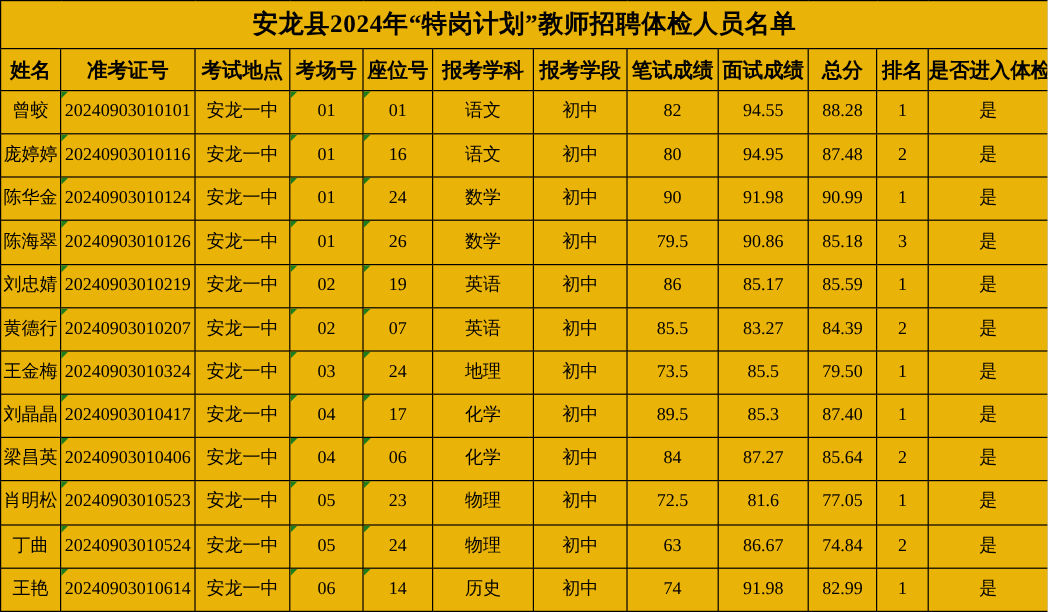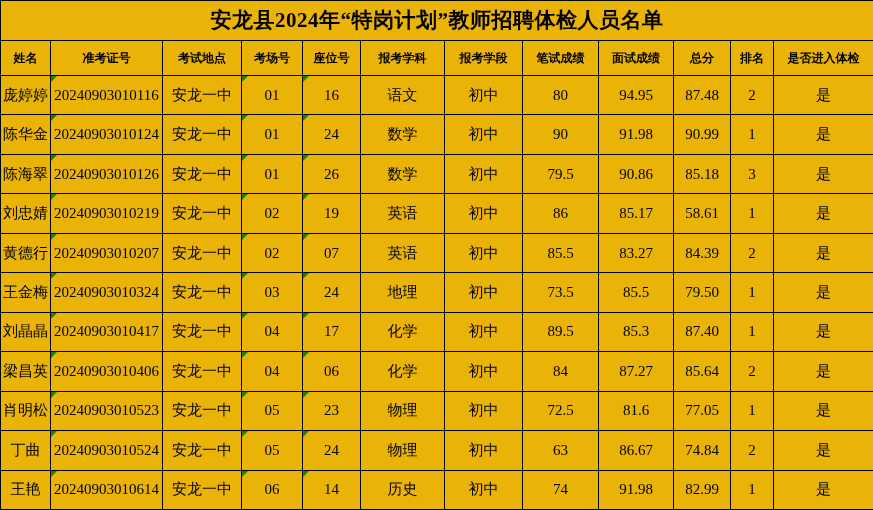--- a/index.html
+++ b/index.html
@@ -13,21 +13,21 @@
   }
   td{
     border:1px solid #000;text-align:center;vertical-align:middle;
     padding:0;position:relative;overflow:hidden;white-space:nowrap;
     font-size:15px;line-height:1;
   }
   .title-row td{
     font-size:21px;font-weight:bold;height:39px;letter-spacing:0.5px;
   }
   .header-row td{
-    font-weight:bold;height:34px;font-size:12px;margin-top:32px;
+    font-weight:bold;height:34px;font-size:17px;margin-top:32px;
   }
   tbody tr{height:29px;}
   .tri{
     position:absolute;top:0;left:0;width:0;height:0;
     border-top:6px solid var(--tri-color,#1e7e1e);
     border-right:6px solid transparent;
   }
 </style>
 </head>
 <body>
@@ -62,20 +62,34 @@
           <td>报考学段</td>
           <td>笔试成绩</td>
           <td>面试成绩</td>
           <td>总分</td>
           <td>排名</td>
           <td>是否进入体检</td>
         </tr>
     </thead>
     <tbody id="tbody">
         <tr>
+          <td>曾蛟</td>
+          <td><span class="tri"></span>20240903010101</td>
+          <td>安龙一中</td>
+          <td><span class="tri"></span>01</td>
+          <td><span class="tri"></span>01</td>
+          <td>语文</td>
+          <td>初中</td>
+          <td>82</td>
+          <td>94.55</td>
+          <td>88.28</td>
+          <td>1</td>
+          <td>是</td>
+        </tr>
+        <tr>
           <td>庞婷婷</td>
           <td><span class="tri"></span>20240903010116</td>
           <td>安龙一中</td>
           <td><span class="tri"></span>01</td>
           <td><span class="tri"></span>16</td>
           <td>语文</td>
           <td>初中</td>
           <td>80</td>
           <td>94.95</td>
           <td>87.48</td>
@@ -113,21 +127,21 @@
         <tr>
           <td>刘忠婧</td>
           <td><span class="tri"></span>20240903010219</td>
           <td>安龙一中</td>
           <td><span class="tri"></span>02</td>
           <td><span class="tri"></span>19</td>
           <td>英语</td>
           <td>初中</td>
           <td>86</td>
           <td>85.17</td>
-          <td>58.61</td>
+          <td>85.59</td>
           <td>1</td>
           <td>是</td>
         </tr>
         <tr>
           <td>黄德行</td>
           <td><span class="tri"></span>20240903010207</td>
           <td>安龙一中</td>
           <td><span class="tri"></span>02</td>
           <td><span class="tri"></span>07</td>
           <td>英语</td>

